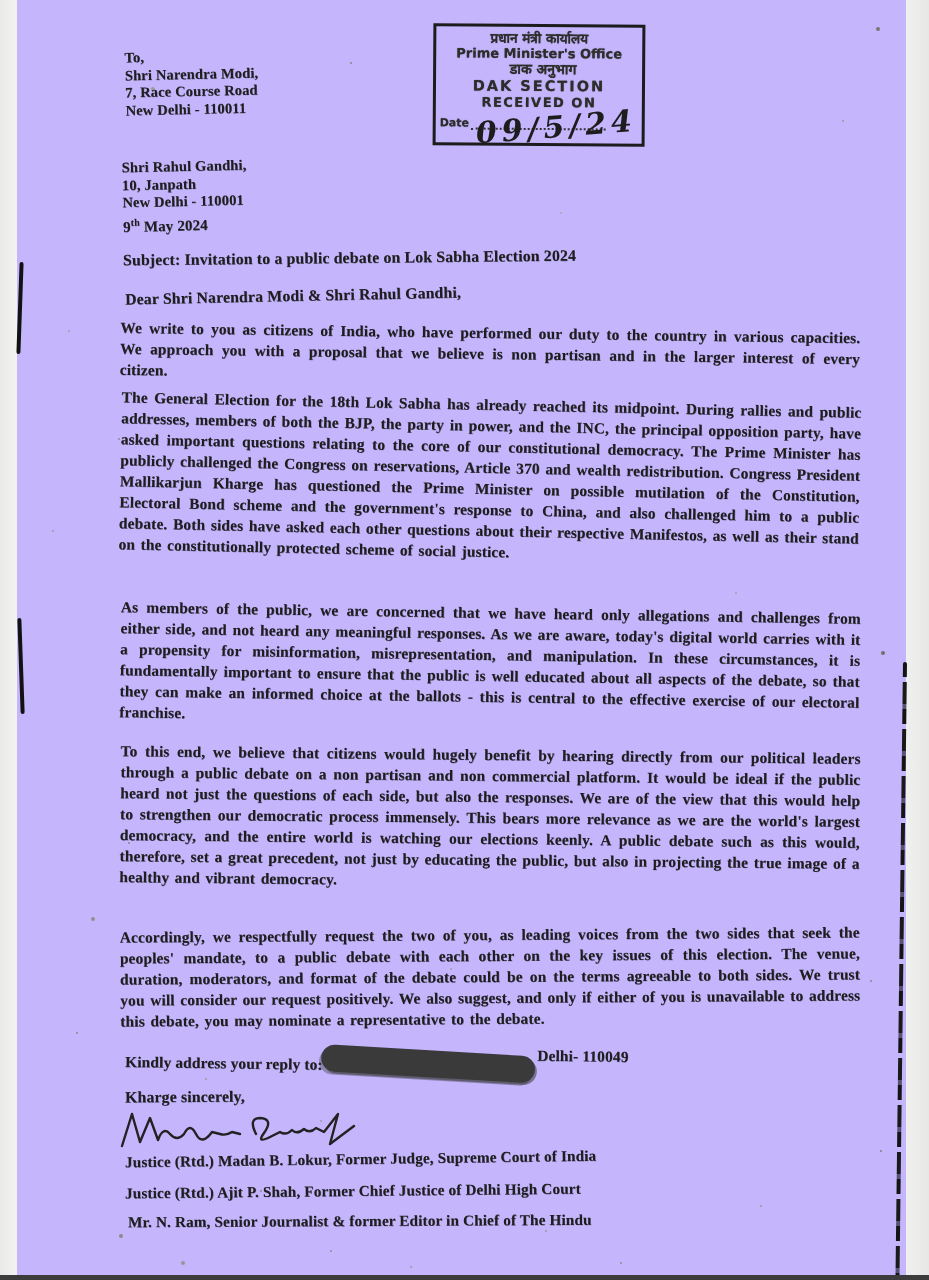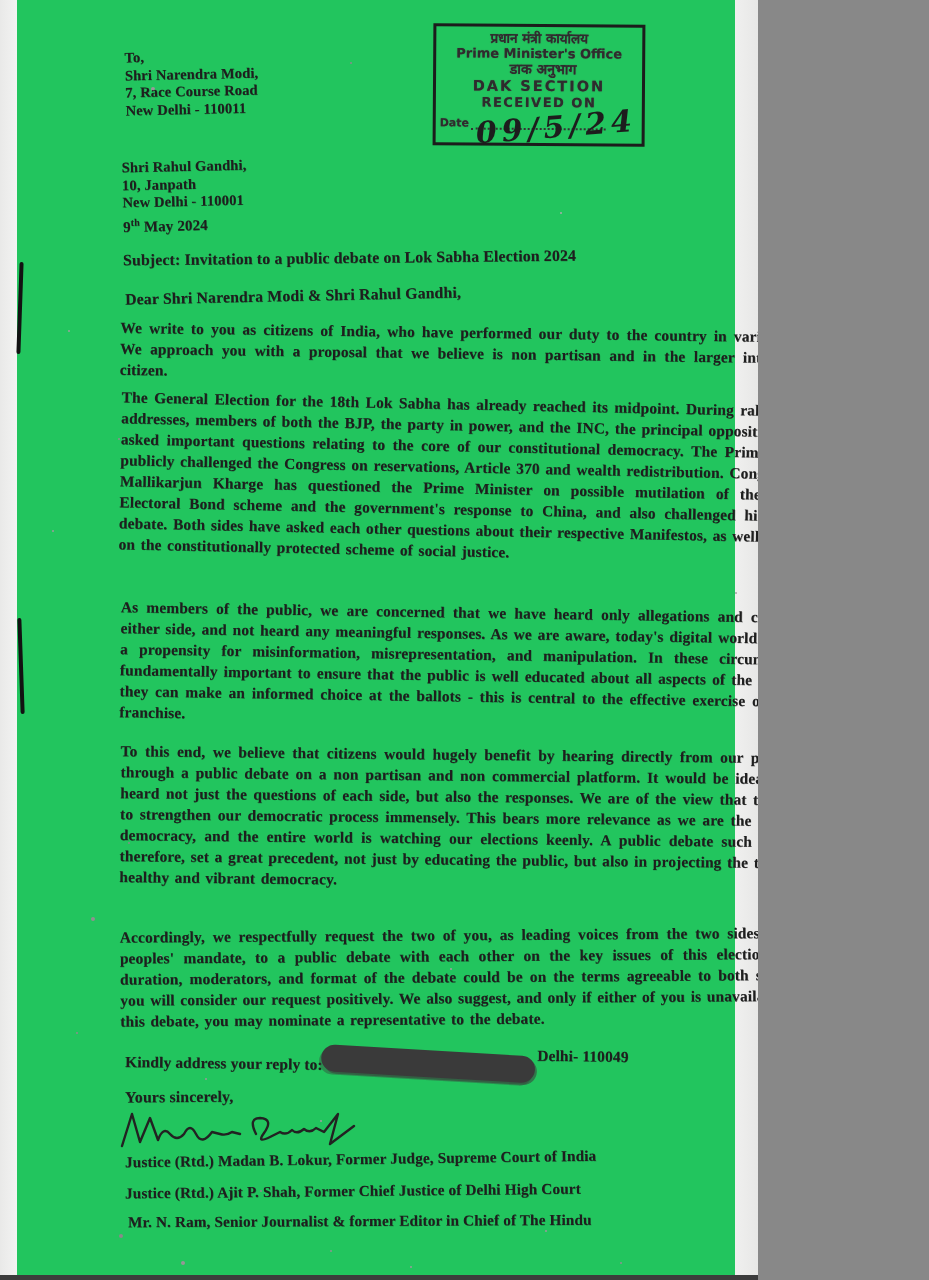--- a/index.html
+++ b/index.html
@@ -1,19 +1,19 @@
 <!DOCTYPE html>
 <html><head>
 <meta charset="utf-8">
 <style>
   html,body{margin:0;padding:0;background:#888;}
   .page{
     position:relative;
-    width:758px;height:1280px;
-    background:#22c55e;
+    width:929px;height:1280px;
+    background:#c4b5fd;
     overflow:hidden;
     font-family:"Liberation Serif", serif;
     color:#1e1e1e;
     text-decoration:underline;
   }
   
   .edge-left{position:absolute;left:0;top:0;width:17px;height:1280px;background:linear-gradient(90deg,#e9e9e8,#f3f3f2);}
   .edge-right{position:absolute;right:0;top:0;width:23px;height:1280px;background:linear-gradient(90deg,#f0f0ef,#e7e7e6);}
   .bottom-bar{position:absolute;left:0;bottom:0;width:929px;height:5px;background:#3c3c3c;}
   .tear-line{
@@ -140,21 +140,21 @@
   <div class="block para tw" style="left:120px;top:744px;transform:rotate(0.6deg);">To this end, we believe that citizens would hugely benefit by hearing directly from our political leaders through a public debate on a non partisan and non commercial platform. It would be ideal if the public heard not just the questions of each side, but also the responses. We are of the view that this would help to strengthen our democratic process immensely. This bears more relevance as we are the world's largest democracy, and the entire world is watching our elections keenly. A public debate such as this would, therefore, set a great precedent, not just by educating the public, but also in projecting the true image of a healthy and vibrant democracy.</div>
   <div class="block para tw" style="left:120px;top:924px;transform:rotate(-0.4deg);">Accordingly, we respectfully request the two of you, as leading voices from the two sides that seek the peoples' mandate, to a public debate with each other on the key issues of this election. The venue, duration, moderators, and format of the debate could be on the terms agreeable to both sides. We trust you will consider our request positively. We also suggest, and only if either of you is unavailable to address this debate, you may nominate a representative to the debate.</div>
 
   <div class="reply tw">
     <span class="prefix">Kindly address your reply to:</span>
     <span class="fragment">k, New</span>
     <div class="redaction"></div>
     <span class="suffix">Delhi- 110049</span>
   </div>
 
-  <div class="block sigline tw" style="left:125px;top:1088px;transform:rotate(-0.4deg);font-size:15.8px;">Yours sincerely,</div>
+  <div class="block sigline tw" style="left:125px;top:1088px;transform:rotate(-0.4deg);font-size:15.8px;">Kharge sincerely,</div>
 
   <svg class="signature-svg" width="260" height="48" viewBox="0 0 260 48">
     <path d="M4 40 L14 8 L22 36 L32 12 L40 34 Q45 20 52 28 T66 28 Q72 16 78 28 T94 26 L102 28 Q108 30 114 26 L122 28
              M138 28 Q130 12 142 12 Q156 13 146 27 Q138 38 152 31 L162 26 Q168 30 174 24 Q179 29 186 23 Q192 28 198 22 L206 26 L220 8 L212 38 L236 20" fill="none" stroke="#222" stroke-width="2.4" stroke-linecap="round" stroke-linejoin="round"></path>
   </svg>
 
   <div class="block sigline tw" style="left:125px;top:1150px;transform:rotate(-0.8deg);">Justice (Rtd.) Madan B. Lokur, Former Judge, Supreme Court of India</div>
   <div class="block sigline tw" style="left:125px;top:1182px;transform:rotate(-0.6deg);">Justice (Rtd.) Ajit P. Shah, Former Chief Justice of Delhi High Court</div>
   <div class="block sigline tw" style="left:128px;top:1212px;transform:rotate(-0.3deg);">Mr. N. Ram, Senior Journalist &amp; former Editor in Chief of The Hindu</div>
 

